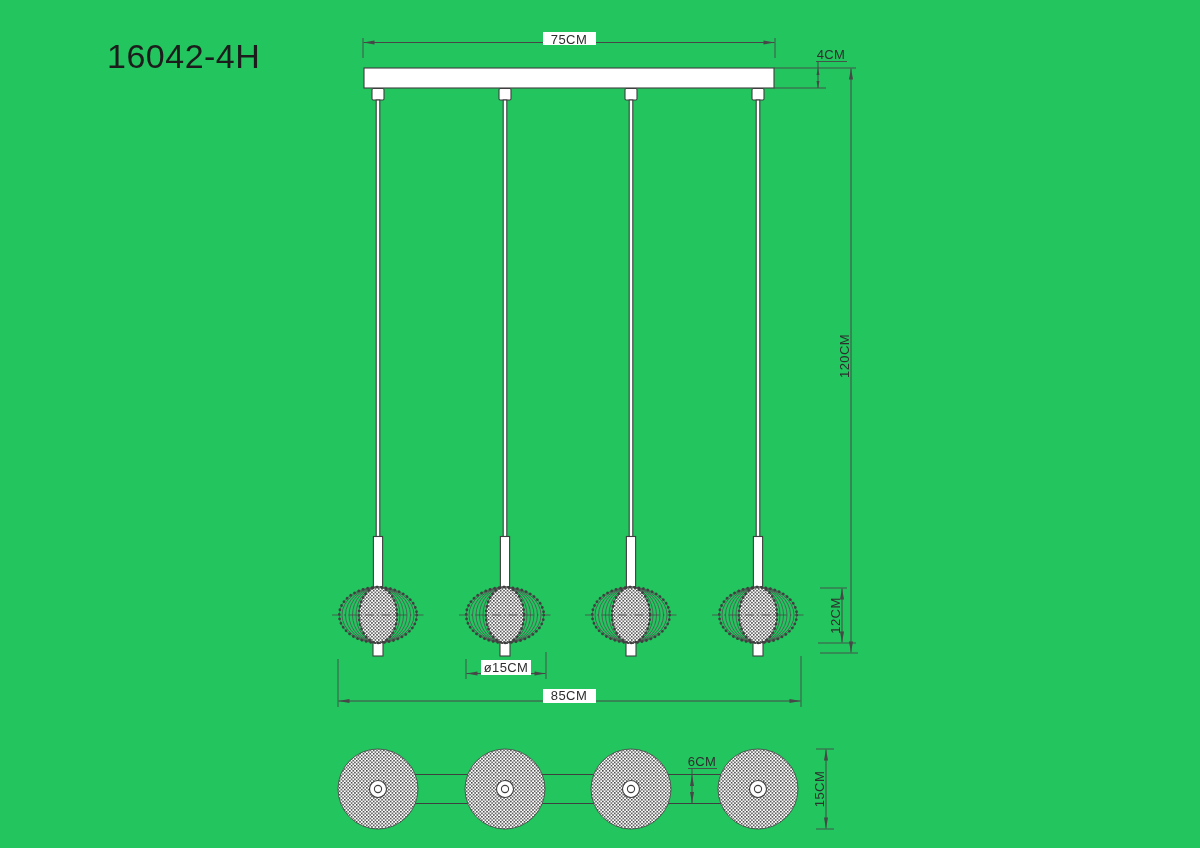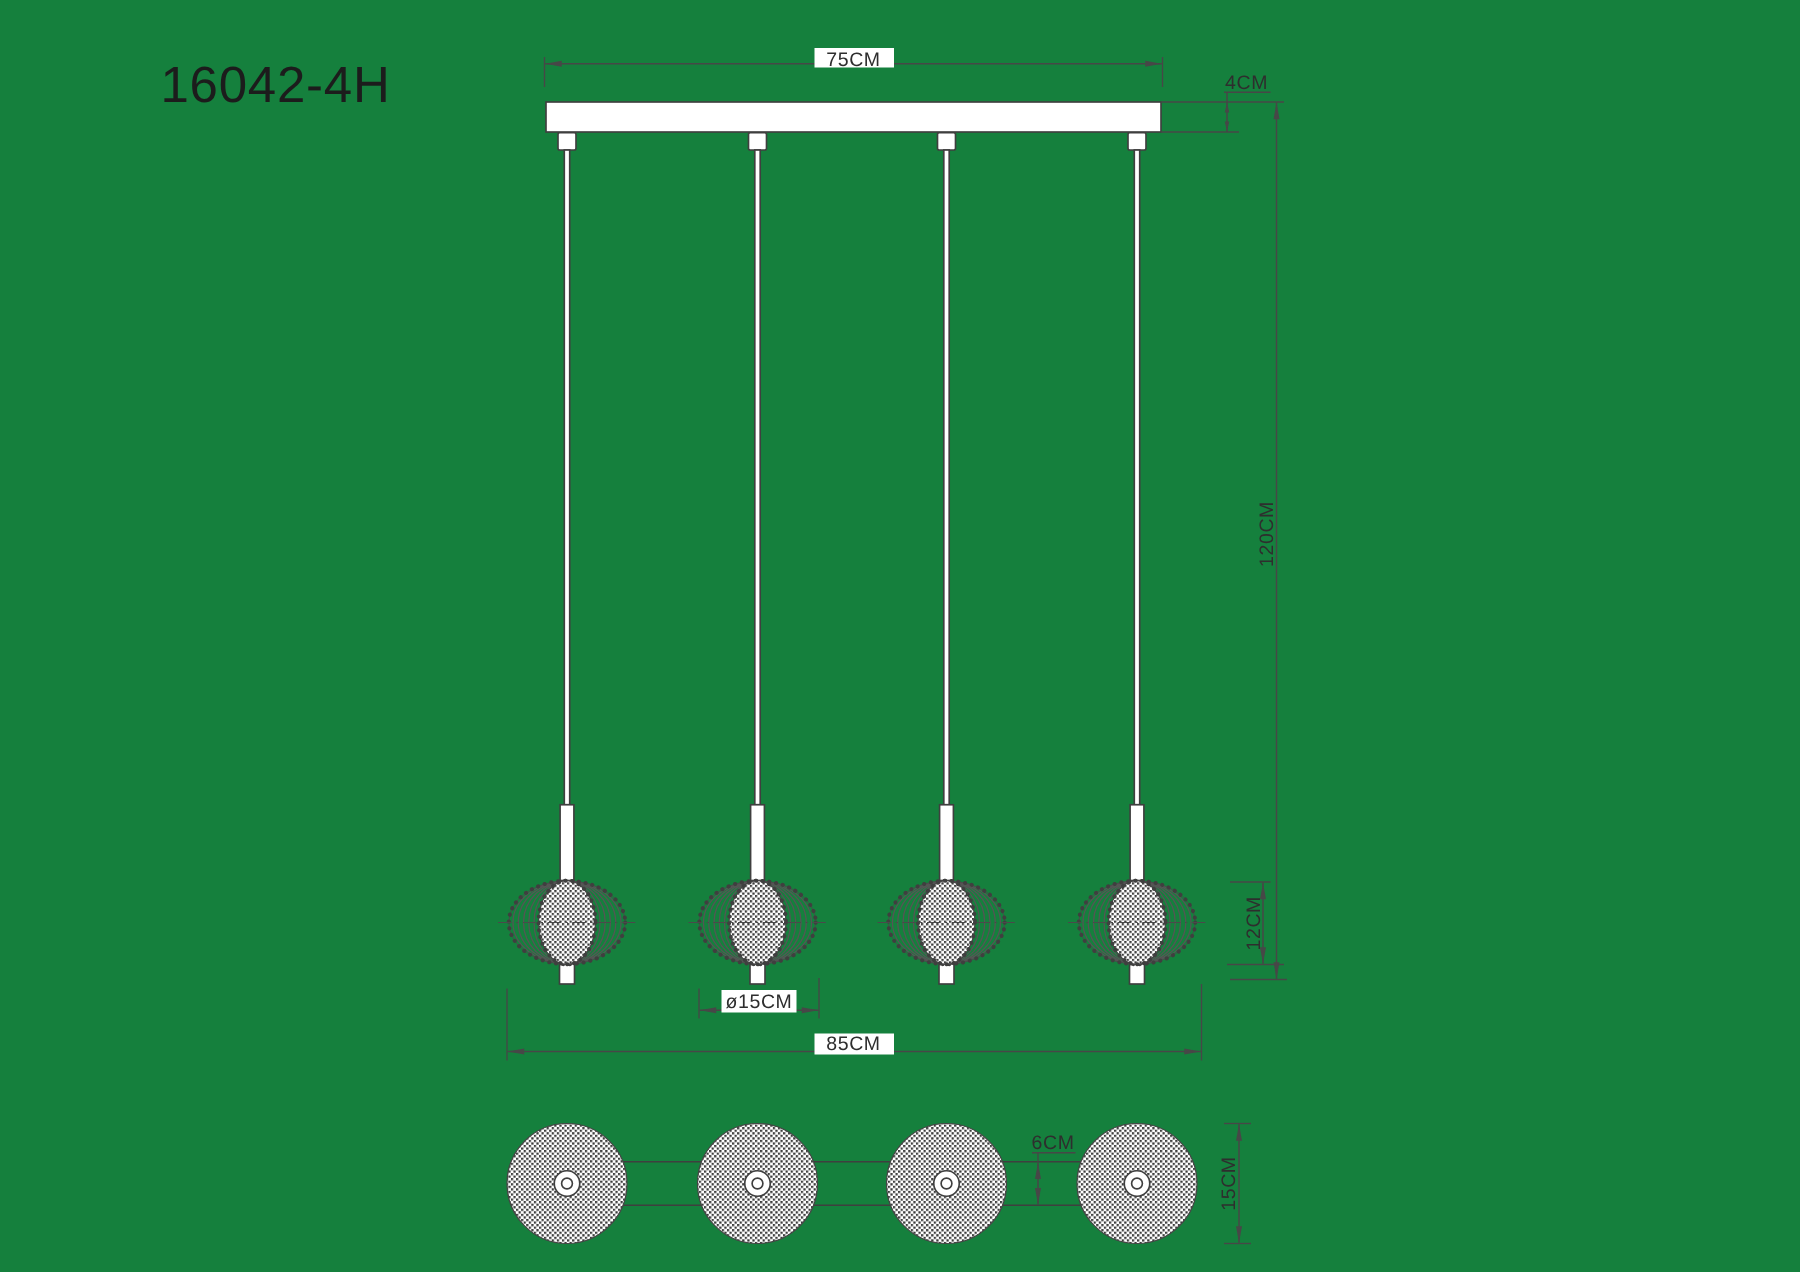--- a/index.html
+++ b/index.html
@@ -1,16 +1,16 @@
 <!DOCTYPE html>
 <html><head>
 <meta charset="utf-8">
 <style>
   html,body{margin:0;padding:0;background:#ffffff;}
-  .canvas{position:relative;width:1200px;height:848px;background:#15803d;overflow:hidden;
+  .canvas{position:relative;width:1200px;height:848px;background:#22c55e;overflow:hidden;
           font-family:"Liberation Sans", sans-serif;}
   svg{display:block;}
   .geo{stroke:#3f3f3f;stroke-width:1.1;fill:none;}
   .geow{stroke:#3f3f3f;stroke-width:1.1;fill:#ffffff;}
   .cage{stroke:#555555;stroke-width:0.85;fill:none;}
   .rim{stroke:#4a4a4a;stroke-width:0.6;fill:none;}
   .beads{stroke:#3f3f3f;stroke-width:2.7;stroke-dasharray:0.1 4.5;stroke-linecap:round;fill:none;}
   .mesh-fill{fill:url(#mesh);stroke:#454545;stroke-width:0.8;}
   .dim{stroke:#474747;stroke-width:1;fill:none;}
   .ext{stroke:#474747;stroke-width:0.9;fill:none;}

